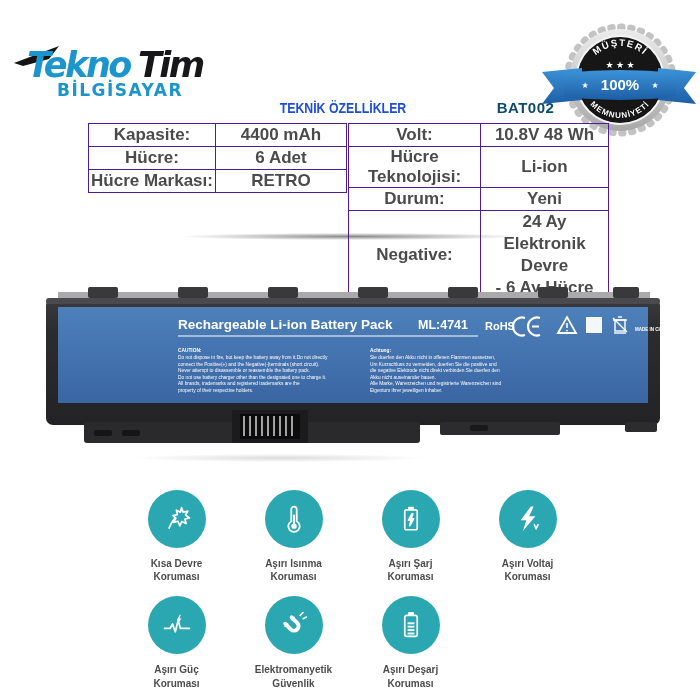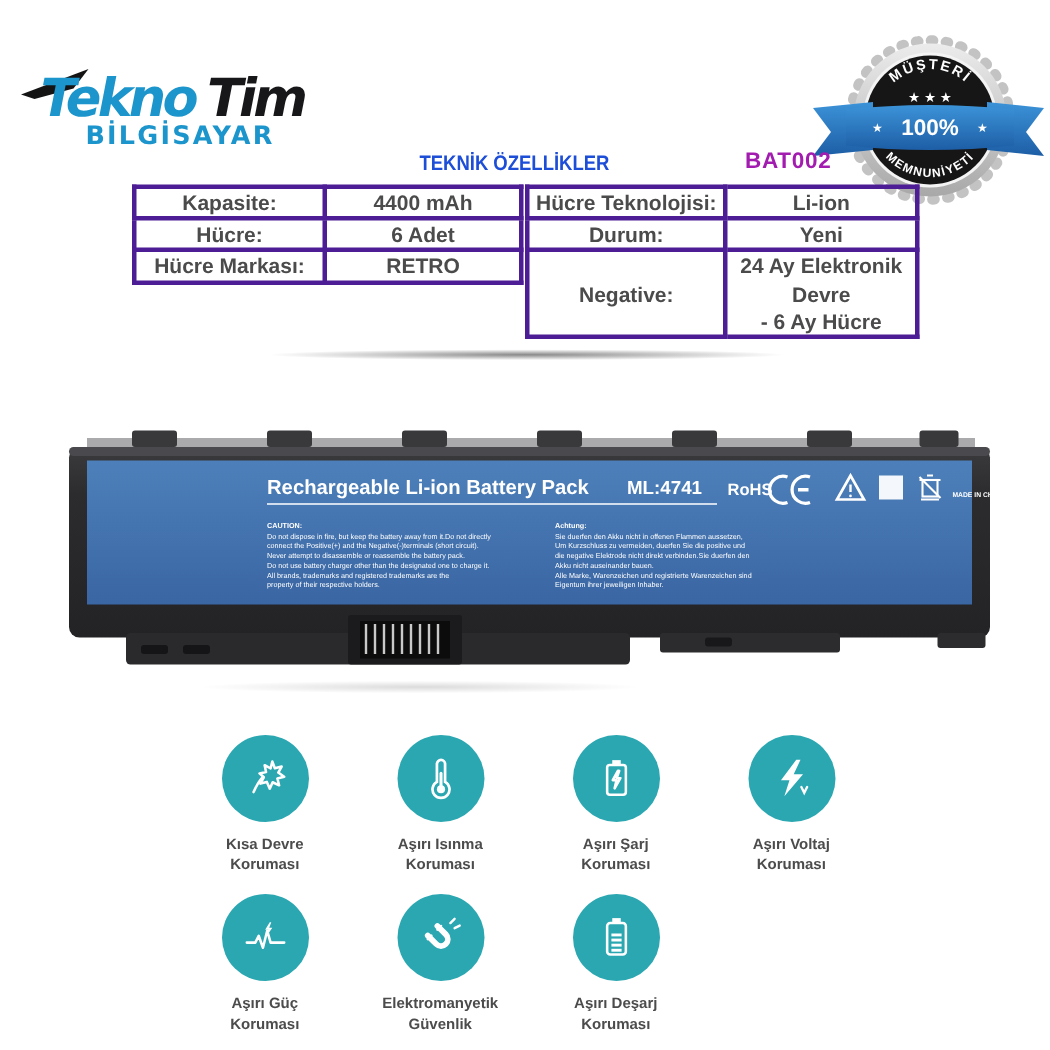--- a/index.html
+++ b/index.html
@@ -14,28 +14,28 @@
   
   .badge{position:absolute;left:538px;top:18px;width:162px;height:126px;}
   
   .spec-title{
     position:absolute;left:228px;top:100px;width:230px;text-align:center;
     font-size:14px;font-weight:bold;color:#1d4ed8;
   }
   .spec-title span{display:inline-block;transform:scaleX(.88);letter-spacing:0px;}
   .spec-code{
     position:absolute;left:478px;top:99px;width:95px;text-align:center;
-    font-size:15px;font-weight:bold;color:#a21caf;letter-spacing:.5px;
+    font-size:15px;font-weight:bold;color:#0c4a6e;letter-spacing:.5px;
   }
   
   .tables{position:absolute;left:88px;top:123px;width:519px;display:flex;align-items:flex-start;}
   table.spec{border-collapse:collapse;table-layout:fixed;}
   table.spec td{
-    border:3px solid #4c1d95;text-align:center;vertical-align:middle;
-    font-size:14px;font-weight:bold;color:#4b4b4b;padding:0 2px;height:18px;
+    border:1px solid #4c1d95;text-align:center;vertical-align:middle;
+    font-size:17px;font-weight:bold;color:#4b4b4b;padding:0 2px;height:18px;
   }
   table.spec tr.tall-l td{height:28px;}
   table.spec tr.tall-r td{height:34px;}
   td.val{white-space:pre-line;line-height:1.3;}
   .t-left{width:258px;}
   .t-right{width:260px;margin-left:1px;}
   .t-left col.c1{width:127px;} .t-left col.c2{width:131px;}
   .t-right col.c1{width:132px;} .t-right col.c2{width:128px;}
   .table-shadow{
     position:absolute;left:112px;top:231px;width:478px;height:11px;
@@ -134,20 +134,24 @@
       <td class="val">RETRO</td>
     </tr>
   </tbody>
     </table>
   <table class="spec t-right">
     <colgroup>
         <col class="c1">
         <col class="c2">
       </colgroup>
     <tbody>
+        <tr>
+      <td>Volt:</td>
+      <td class="val">10.8V 48 Wh</td>
+    </tr>
     <tr>
       <td>Hücre Teknolojisi:</td>
       <td class="val">Li-ion</td>
     </tr>
     <tr>
       <td>Durum:</td>
       <td class="val">Yeni</td>
     </tr>
     <tr class="tall-r">
       <td>Negative:</td>

